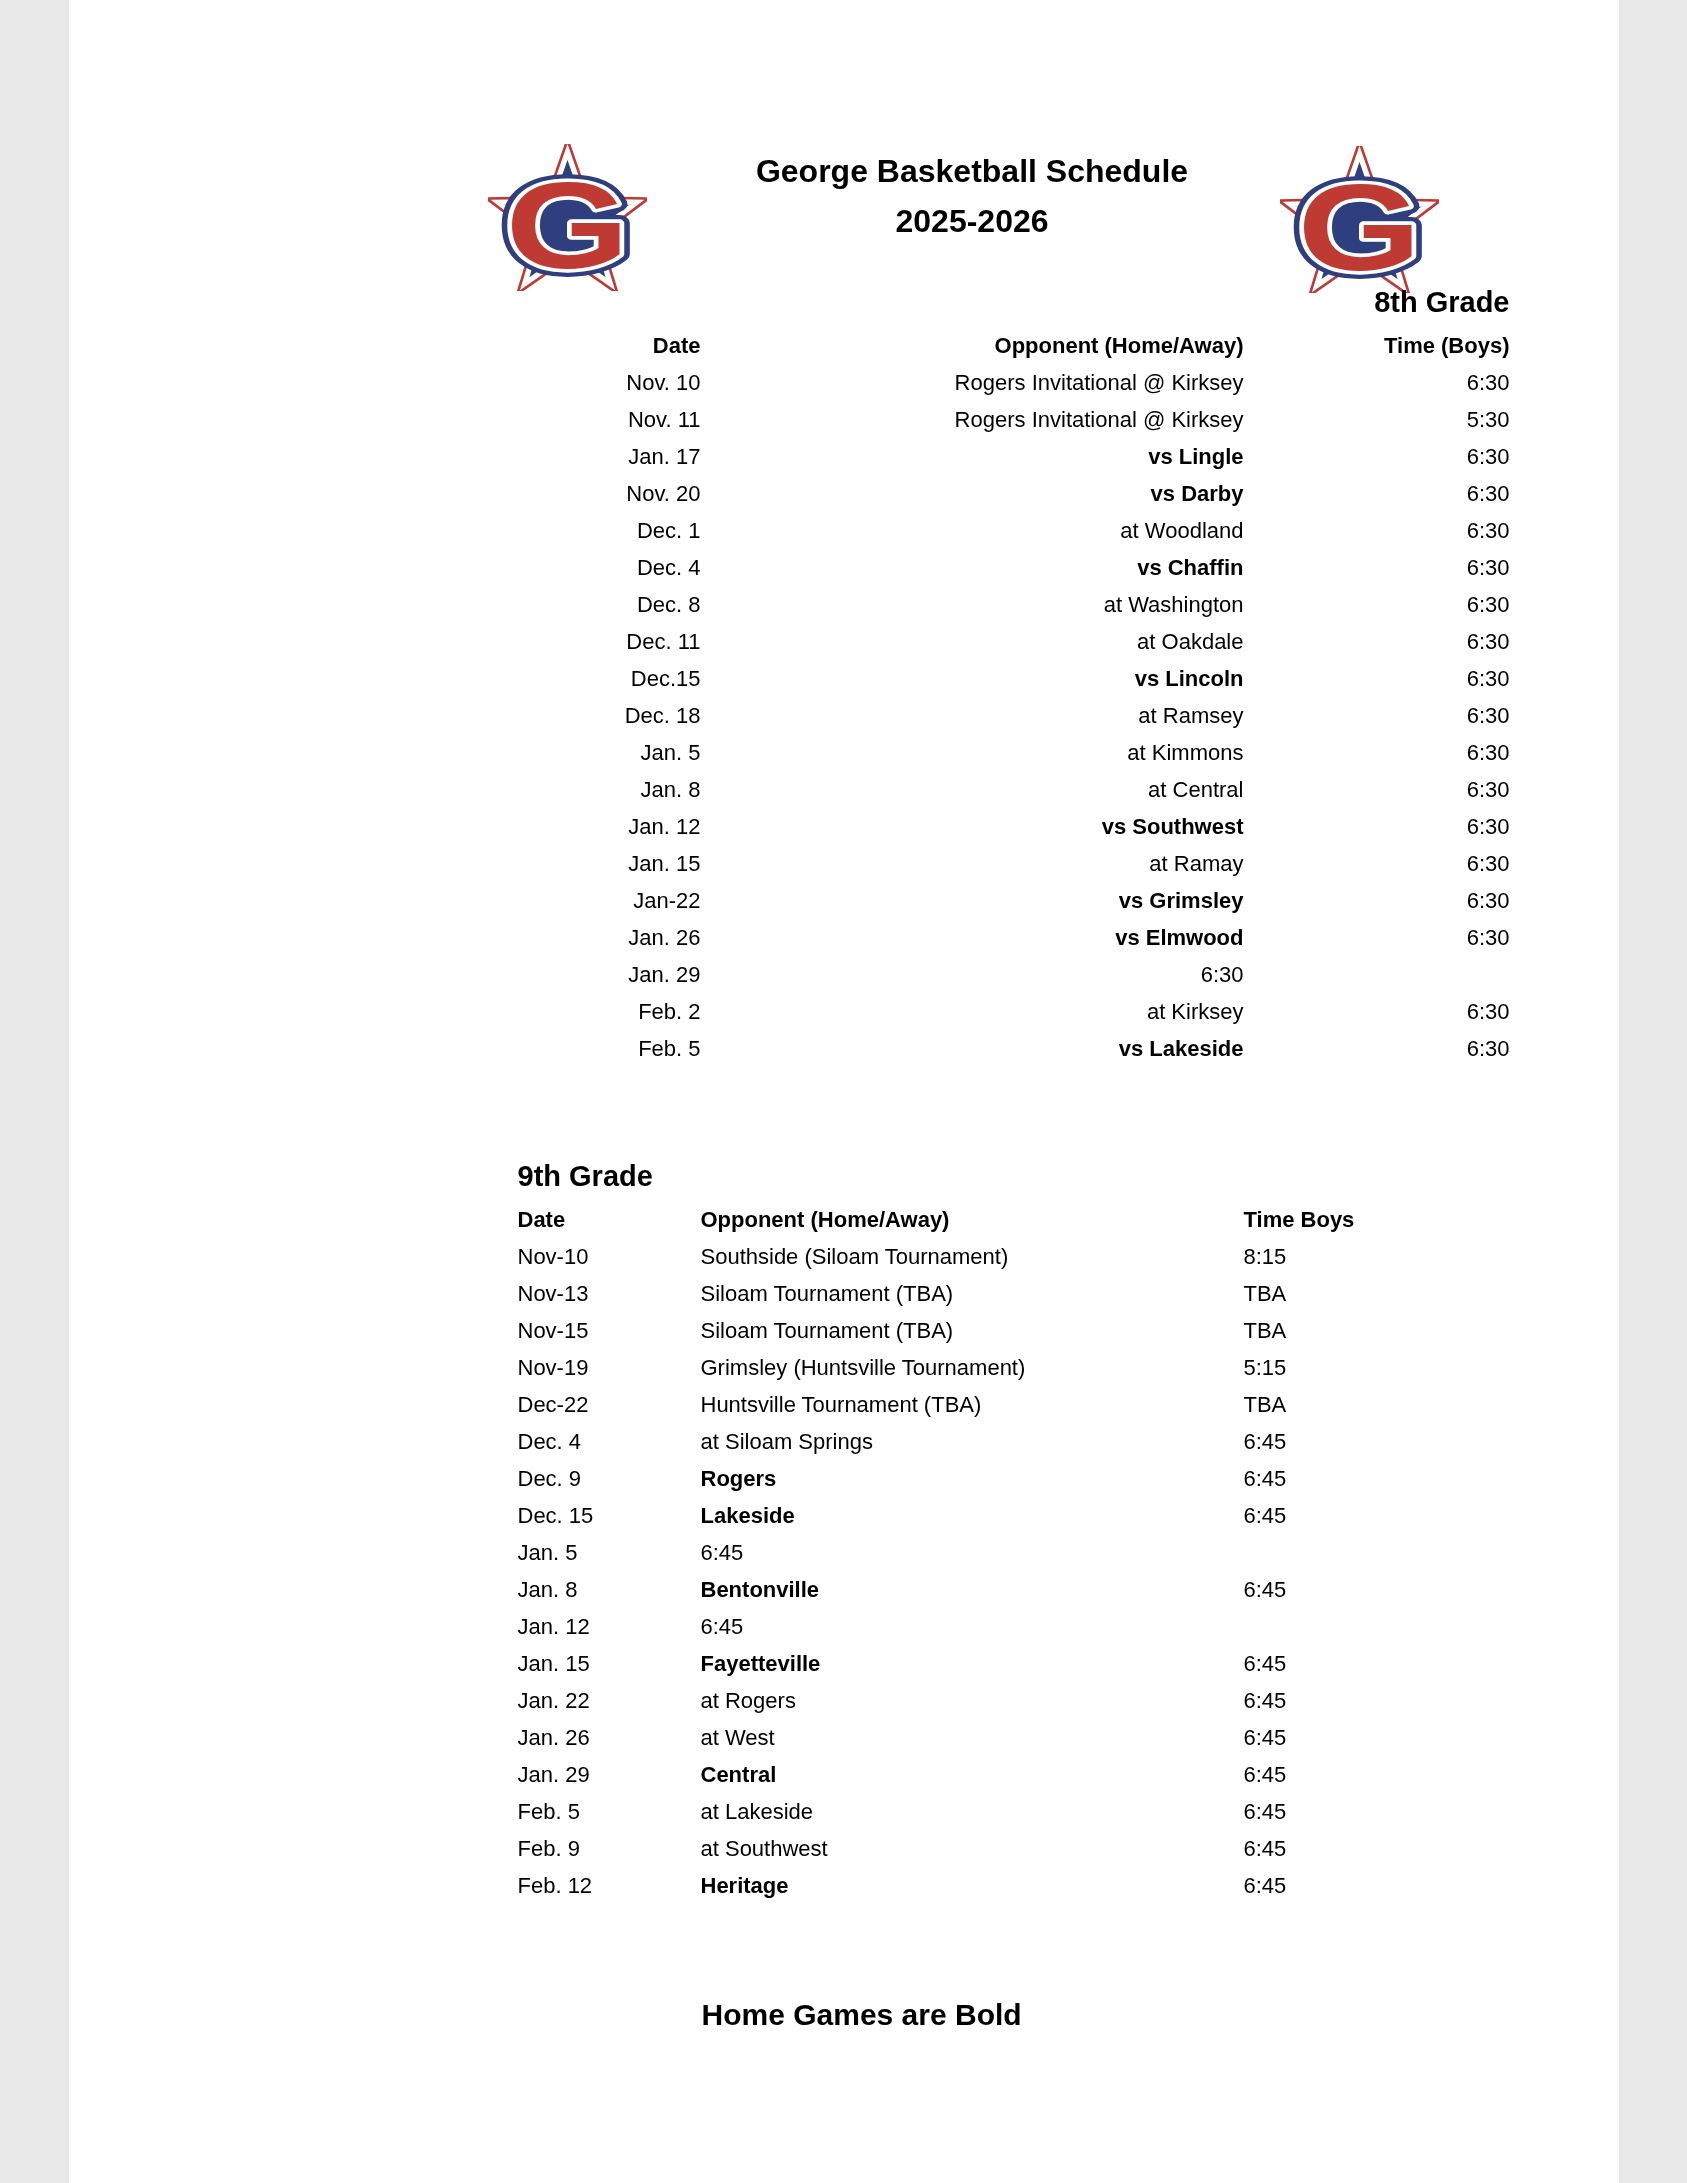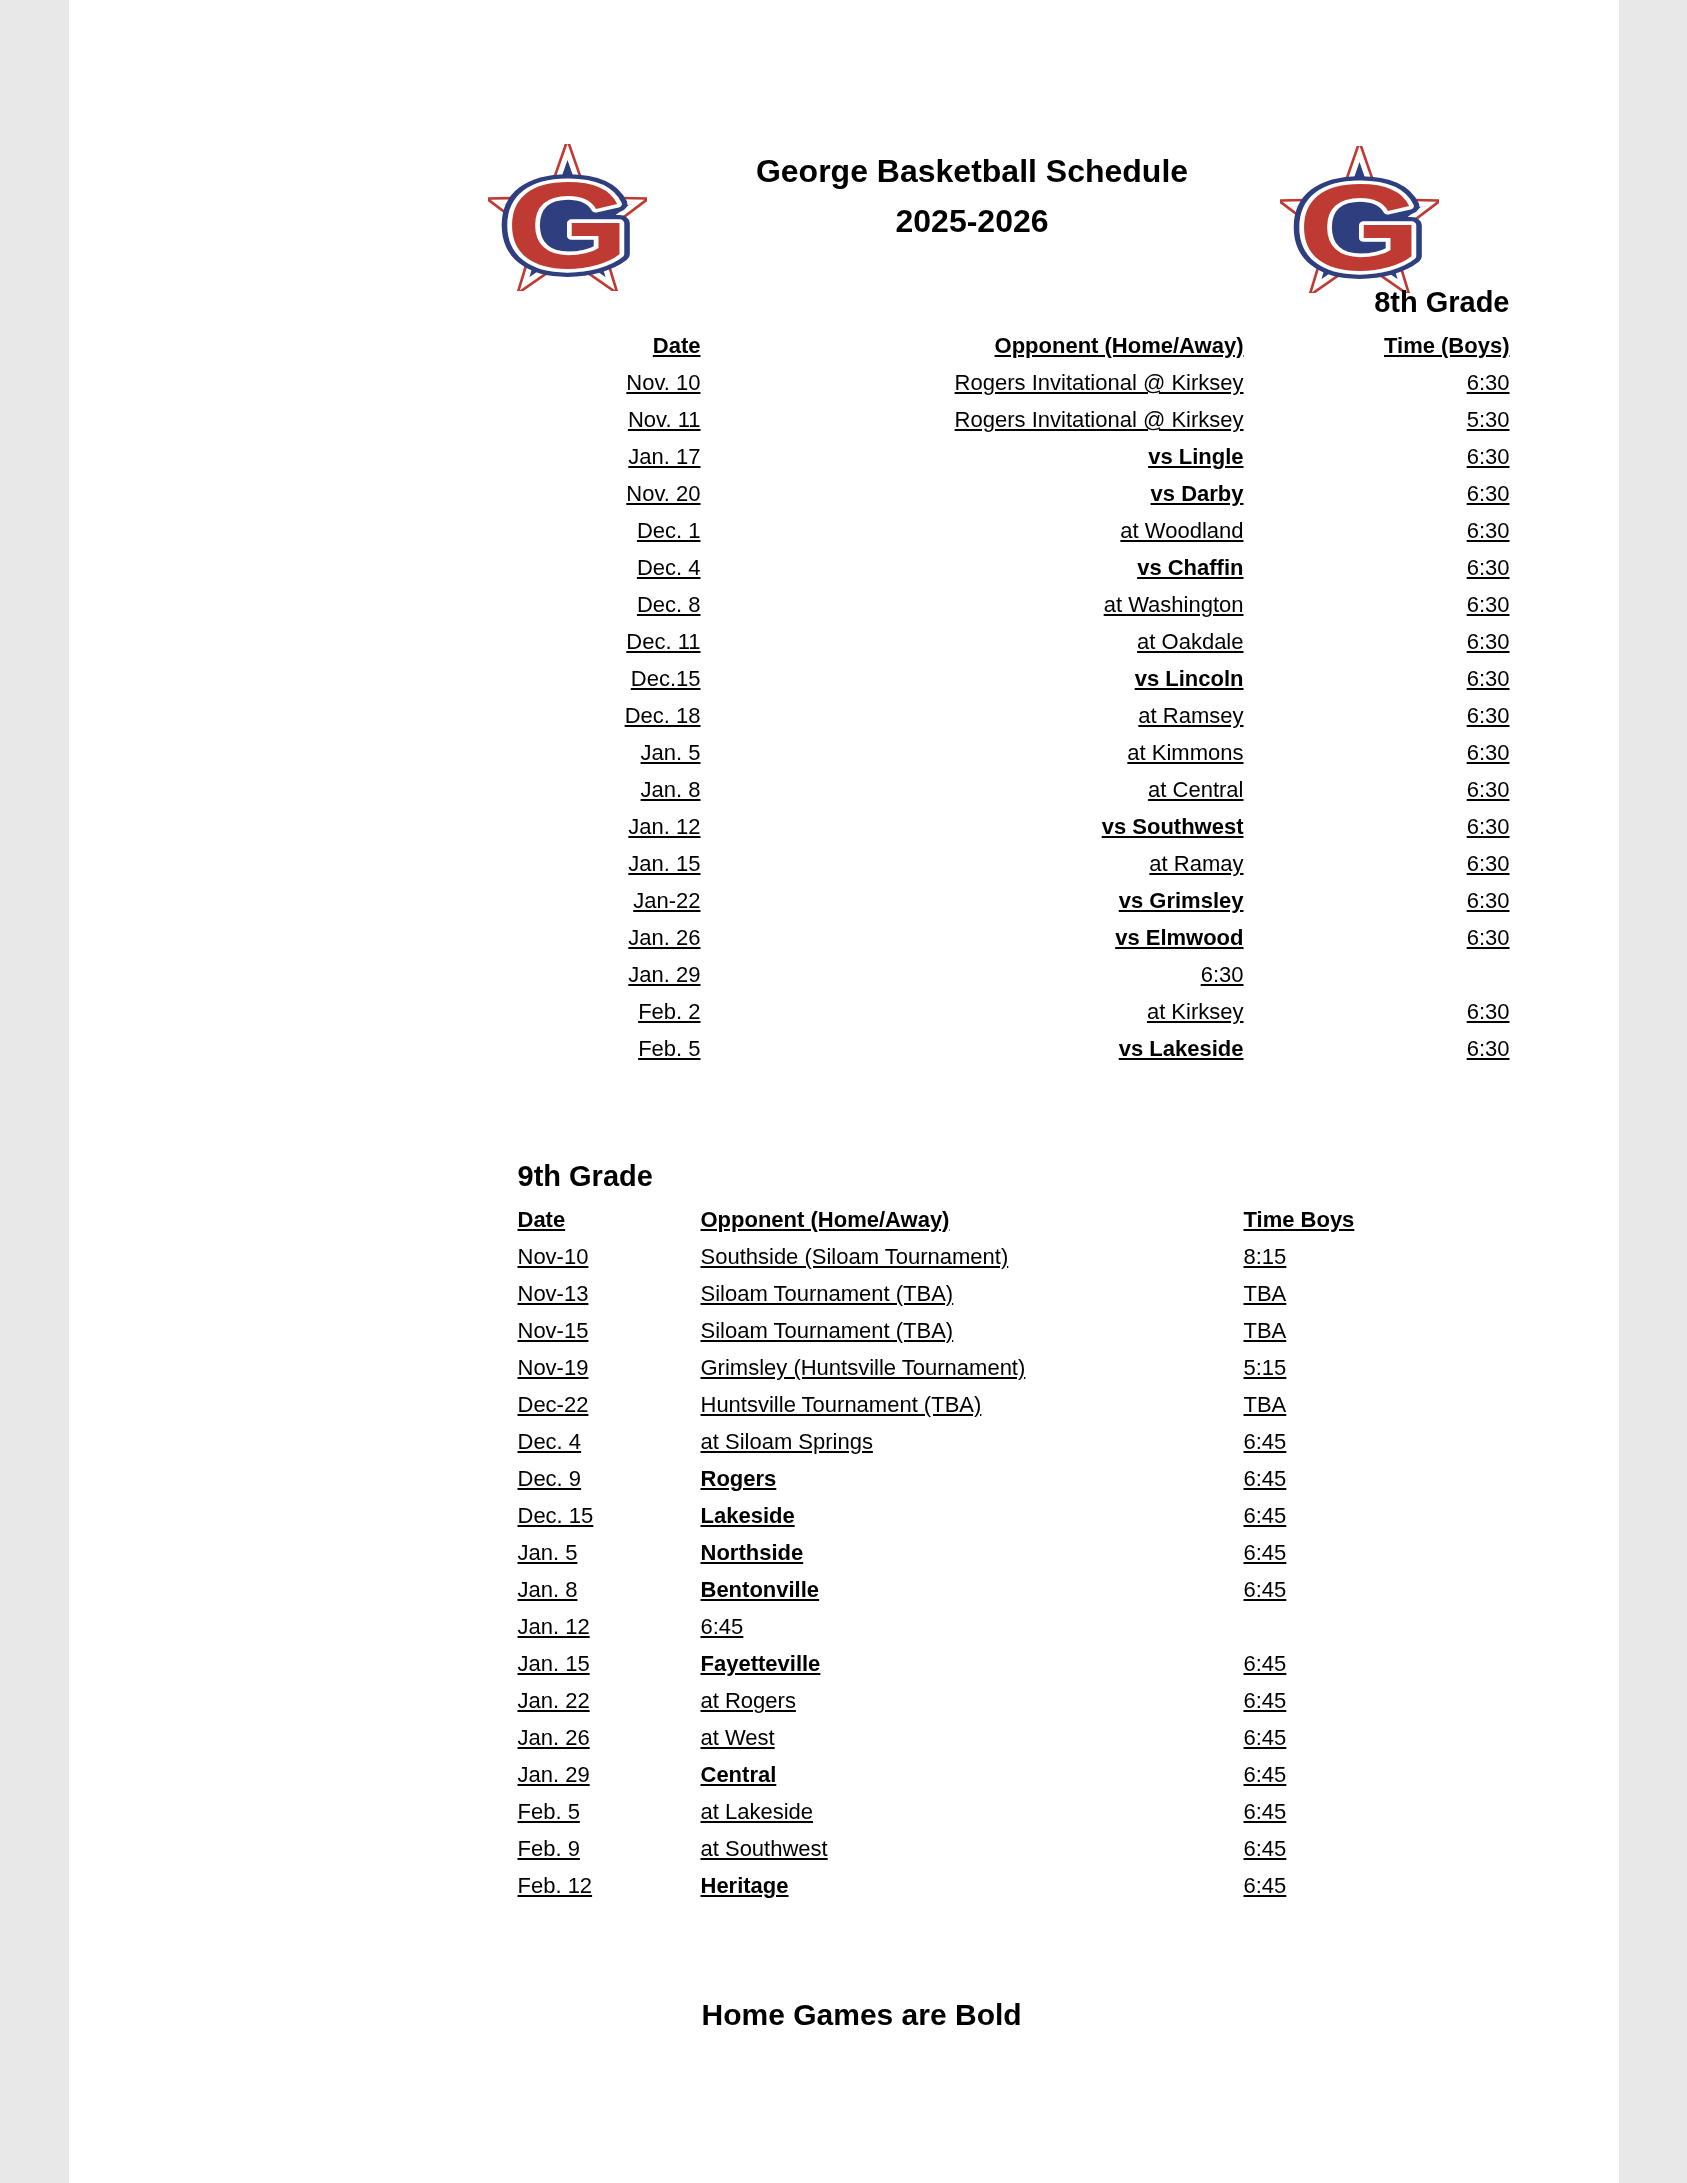--- a/index.html
+++ b/index.html
@@ -44,21 +44,20 @@
     white-space: nowrap;
   }
   .sched-table { margin-top: 8px; }
   .row {
     display: grid;
     grid-template-columns: 183px 543px auto;
     height: 37px;
     line-height: 37px;
     font-size: 22px;
     white-space: nowrap;
-    text-decoration: underline;
   }
   .row.head span { font-weight: bold; }
   .c-opp.bold { font-weight: bold; }
 
   
   .footer-note {
     position: absolute;
     left: 633px;
     top: 2002px;
     font-size: 30px;
@@ -251,21 +250,20 @@
     <span class="c-opp bold">Rogers</span>
     <span class="c-time">6:45</span>
   </div>
           <div class="row">
     <span class="c-date">Dec. 15</span>
     <span class="c-opp bold">Lakeside</span>
     <span class="c-time">6:45</span>
   </div>
           <div class="row">
     <span class="c-date">Jan. 5</span>
-    <span class="c-opp bold">Northside</span>
     <span class="c-time">6:45</span>
   </div>
           <div class="row">
     <span class="c-date">Jan. 8</span>
     <span class="c-opp bold">Bentonville</span>
     <span class="c-time">6:45</span>
   </div>
           <div class="row">
     <span class="c-date">Jan. 12</span>
     <span class="c-time">6:45</span>

